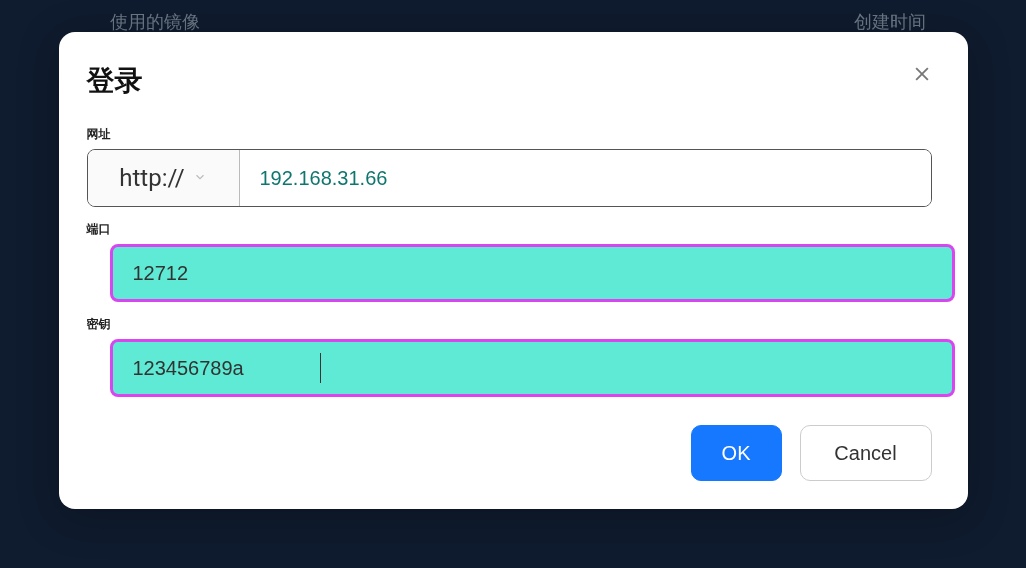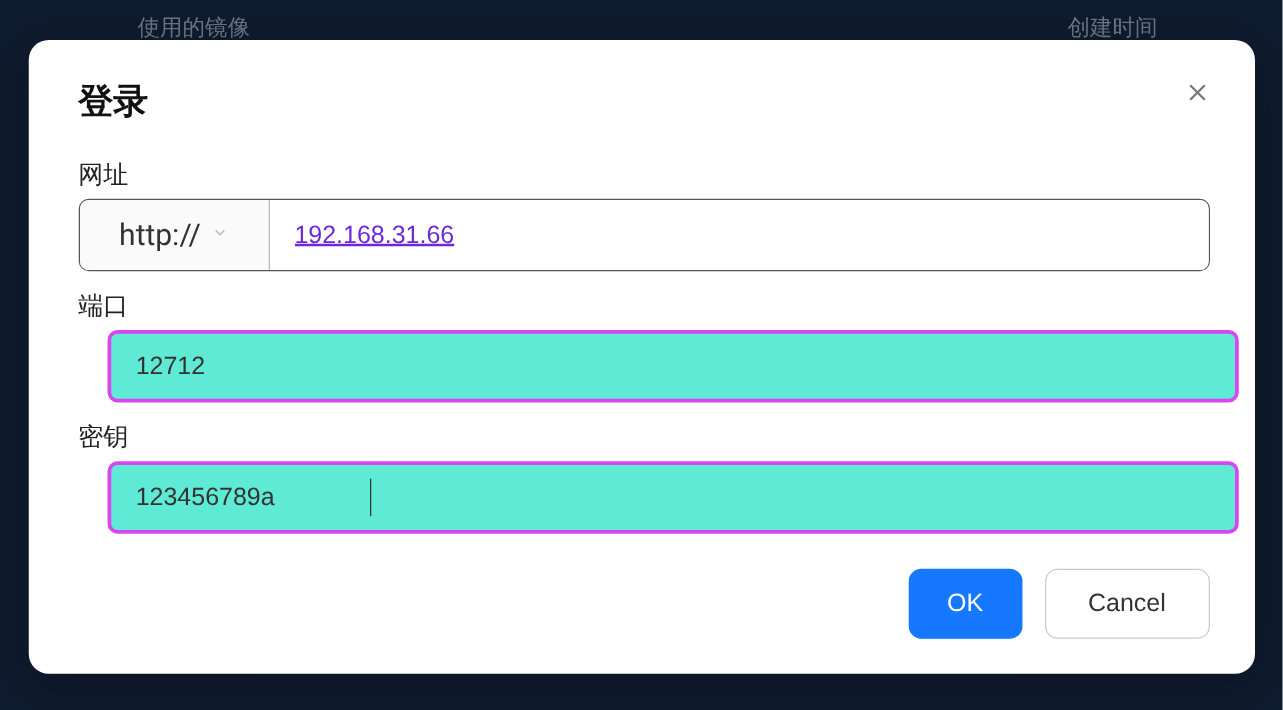--- a/index.html
+++ b/index.html
@@ -24,22 +24,22 @@
       position: absolute;
       top: 0; left: 0; right: 0; bottom: 0;
       display: flex;
       align-items: flex-start;
       justify-content: center;
       padding-top: 32px;
     }
     .modal {
       background: #fff;
       border-radius: 16px;
-      width: 981px;
-      padding: 30px 36px 28px 40px;
+      width: 909px;
+      padding: 30px 36px 28px 28px;
       position: relative;
       box-shadow: 0 8px 40px rgba(0,0,0,0.25);
     }
     .modal-title {
       font-size: 28px;
       font-weight: 700;
       color: #111;
       margin-bottom: 26px;
     }
     .close-btn {
@@ -51,24 +51,24 @@
       width: 24px;
       height: 24px;
       display: flex;
       align-items: center;
       justify-content: center;
     }
     .close-btn svg { width: 20px; height: 20px; }
     .form-group { margin-bottom: 14px; }
     .form-label {
       display: block;
-      font-size: 20px;
+      font-size: 12px;
       color: #222;
       margin-bottom: 6px;
-      font-weight: 400;
+      font-weight: 700;
     }
     .addr-row {
       display: flex;
       border: 1px solid #555;
       border-radius: 8px;
       overflow: hidden;
       height: 58px;
     }
     .protocol-select {
       width: 152px;
@@ -86,22 +86,21 @@
       color: #bbb;
       font-size: 14px;
     }
     .addr-input {
       flex: 1;
       border: none;
       outline: none;
       padding: 0 20px;
       font-size: 20px;
       background: #fff;
-      color: #6d28d9;
-      text-decoration: underline;
+      color: #0f766e;
     }
     .text-input {
       width: 100%;
       height: 58px;
       border: 3px solid #d946ef;
       border-radius: 8px;
       background: #5eead4;
       padding: 0 20px;
       font-size: 20px;
       outline: none;

